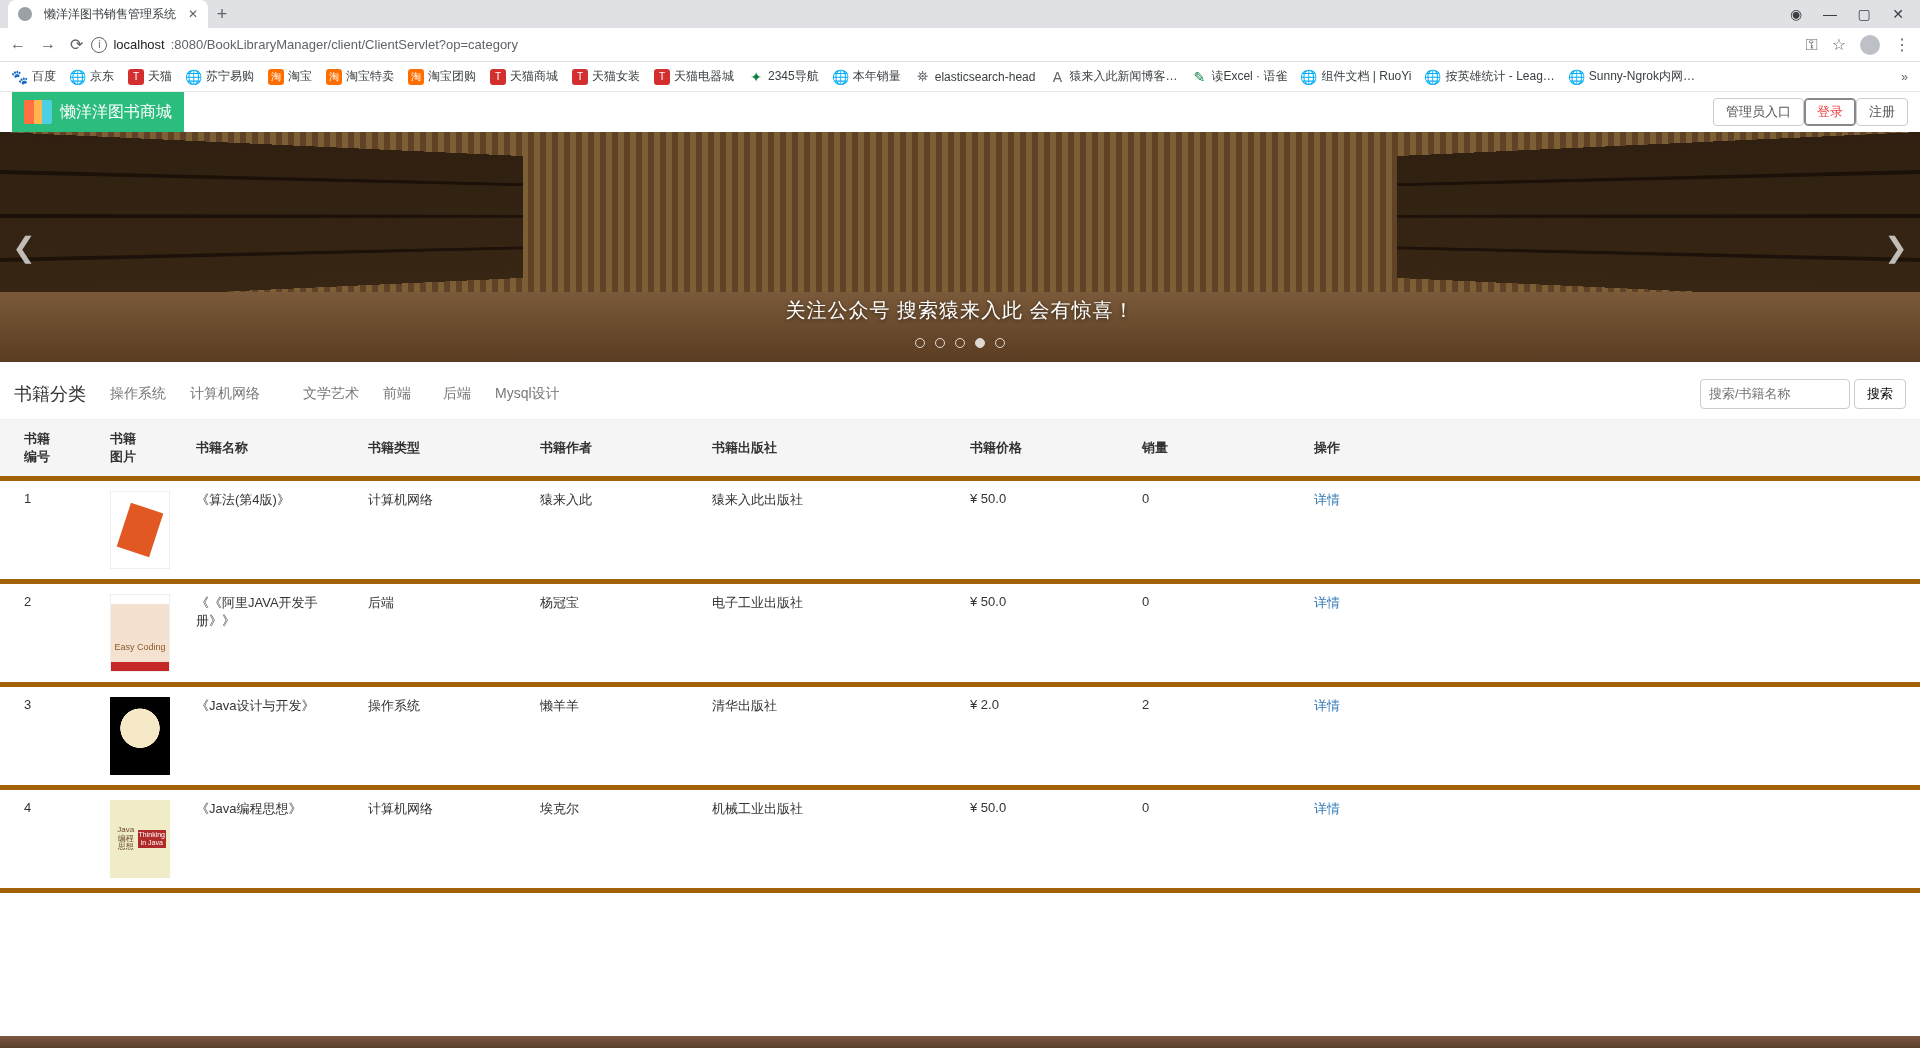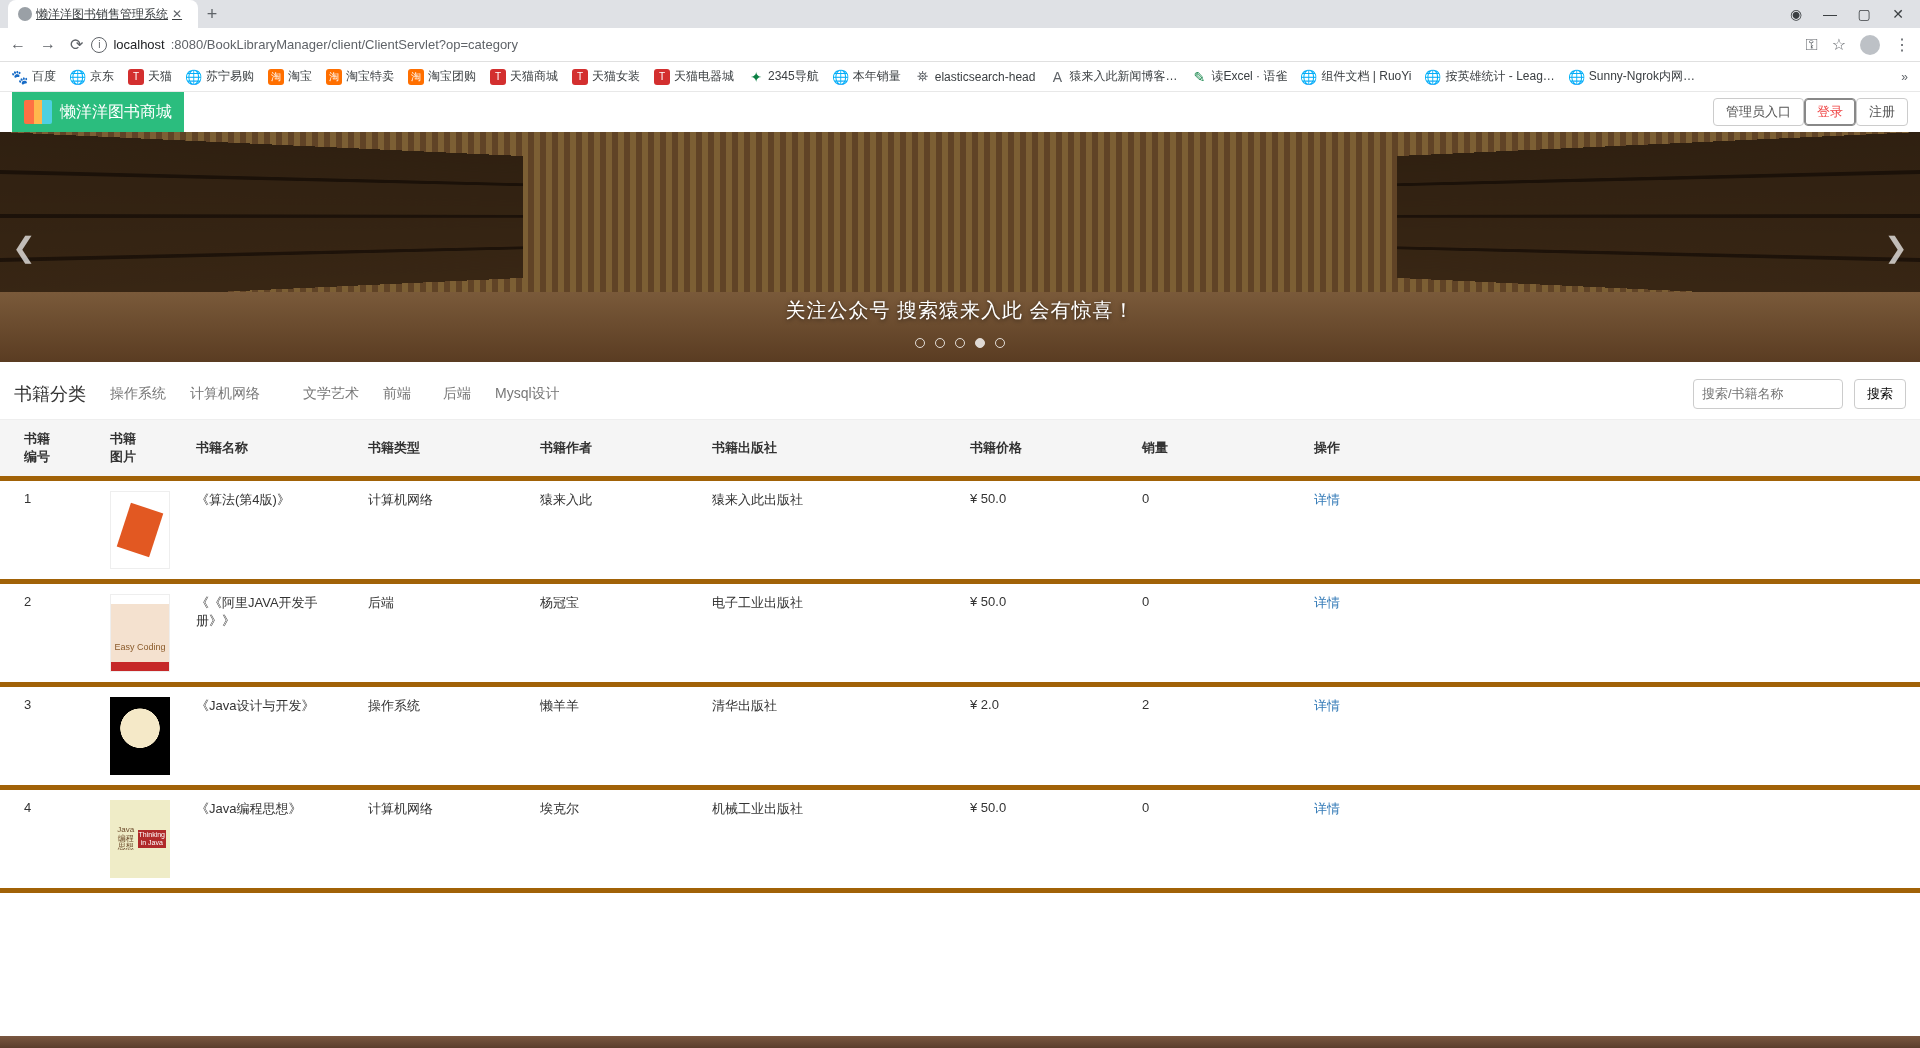--- a/index.html
+++ b/index.html
@@ -1,21 +1,21 @@
 <!DOCTYPE html>
 <html><head>
 <meta charset="utf-8">
 <style>
   * { box-sizing: border-box; margin: 0; padding: 0; }
   html, body { width: 100%; height: 100%; font-family: "Microsoft YaHei", Arial, sans-serif; font-size: 14px; color: #333; }
   body { background: #fff; overflow: hidden; }
 
   
   .titlebar { height: 28px; background: #dfe1e5; display: flex; align-items: flex-end; padding-left: 8px; }
-  .tab { height: 28px; background: #fff; border-radius: 8px 8px 0 0; display: flex; align-items: center; padding: 6px 10px; gap: 4px; min-width: 190px; font-size: 12px; color: #3c4043; text-decoration: underline; }
+  .tab { height: 28px; background: #fff; border-radius: 8px 8px 0 0; display: flex; align-items: center; padding: 6px 10px; gap: 12px; min-width: 190px; font-size: 12px; color: #3c4043; }
   .tab .favicon { width: 14px; height: 14px; border-radius: 50%; background: #9aa0a6; display:inline-block;}
   .tab .close { color:#5f6368; }
   .newtab { width: 28px; text-align: center; color:#5f6368; font-size:18px; line-height:28px;}
   .win-controls { margin-left: auto; display: flex; gap: 18px; padding: 0 14px 6px 0; color:#3c4043; font-size:14px;}
   .win-controls span { width:16px; text-align:center;}
 
   .toolbar { height: 34px; background:#fff; border-bottom:1px solid #e0e0e0; display:flex; align-items:center; padding:0 10px; gap:8px;}
   .nav-icons { display:flex; gap:14px; color:#5f6368; font-size:16px;}
   .nav-icons span { cursor:pointer; }
   .addr { flex:1; display:flex; align-items:center; gap:6px; color:#5f6368; font-size:13px;}
@@ -65,21 +65,21 @@
   .carousel .arrow.left{left:6px;}
   .carousel .arrow.right{right:6px;}
   .carousel .caption{position:absolute;left:0;right:0;bottom:38px;text-align:center;color:#fff;font-size:20px;letter-spacing:1px;text-shadow:0 1px 4px rgba(0,0,0,.6);}
   .carousel .dots{position:absolute;left:0;right:0;bottom:14px;display:flex;gap:10px;justify-content:center;}
   .carousel .dot{width:10px;height:10px;border:1px solid #fff;border-radius:50%;opacity:.8;}
   .carousel .dot.active{background:#fff;}
 
   .catbar{display:flex;align-items:center;height:52px;padding:0 14px;gap:24px;border-bottom:1px solid #eee;margin-top:6px;}
   .catbar .title{font-size:18px;color:#333;}
   .catbar .cat{color:#777;font-size:14px;cursor:pointer;}
-  .catbar .search-wrap{margin-left:auto;display:flex;gap:11px;}
+  .catbar .search-wrap{margin-left:auto;display:flex;gap:4px;}
   .catbar input{width:150px;height:30px;border:1px solid #ccc;border-radius:4px;padding:0 8px;font-size:13px;}
   .catbar .search-btn{height:30px;border:1px solid #ccc;border-radius:4px;background:#fff;padding:0 12px;font-size:13px;cursor:pointer;}
 
   table.books{width:100%;border-collapse:collapse;table-layout:fixed;}
   table.books col.c-id{width:86px;}
   table.books col.c-img{width:86px;}
   table.books col.c-name{width:172px;}
   table.books col.c-type{width:172px;}
   table.books col.c-author{width:172px;}
   table.books col.c-pub{width:258px;}

